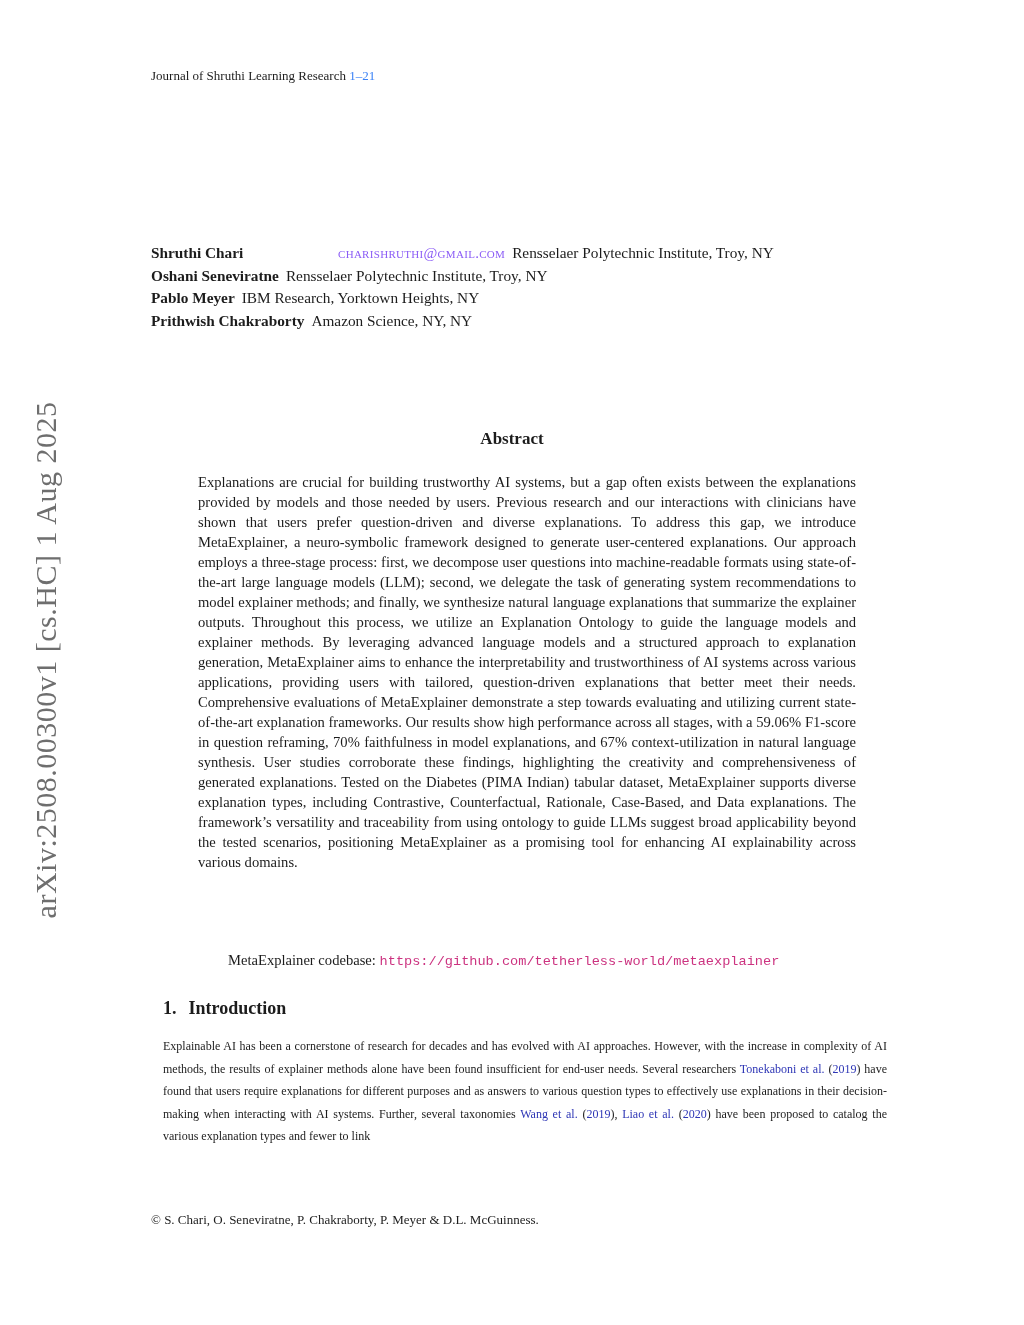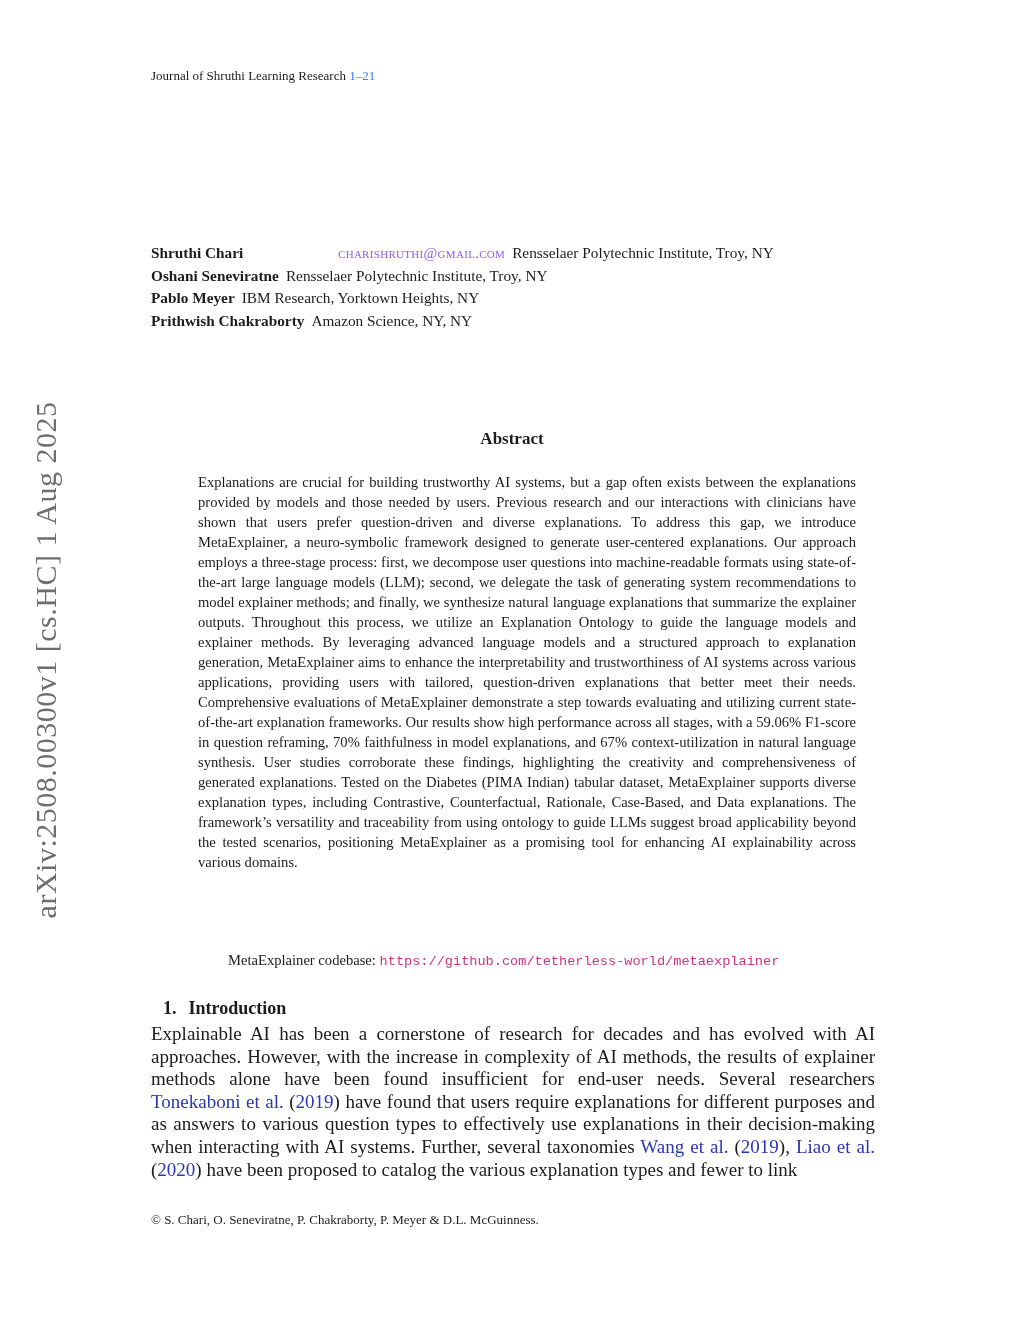--- a/index.html
+++ b/index.html
@@ -99,22 +99,22 @@
     top: 986px; left: 151px;
     margin: 12px;
     font-size: 18px;
     font-weight: bold;
   }
   .sec-num { margin-right: 12px; }
 
   .intro-body {
     position: absolute;
     top: 1023px; left: 151px; width: 724px;
-    margin: 0;
-    font-size: 19px;
+    margin: 12px;
+    font-size: 12px;
     line-height: 22.6px;
     text-align: justify;
   }
   .cite { color: #2d35b5; text-decoration: none; cursor: pointer; }
 
   .footer {
     position: absolute;
     top: 1212px; left: 151px;
     font-size: 13px;
   }

